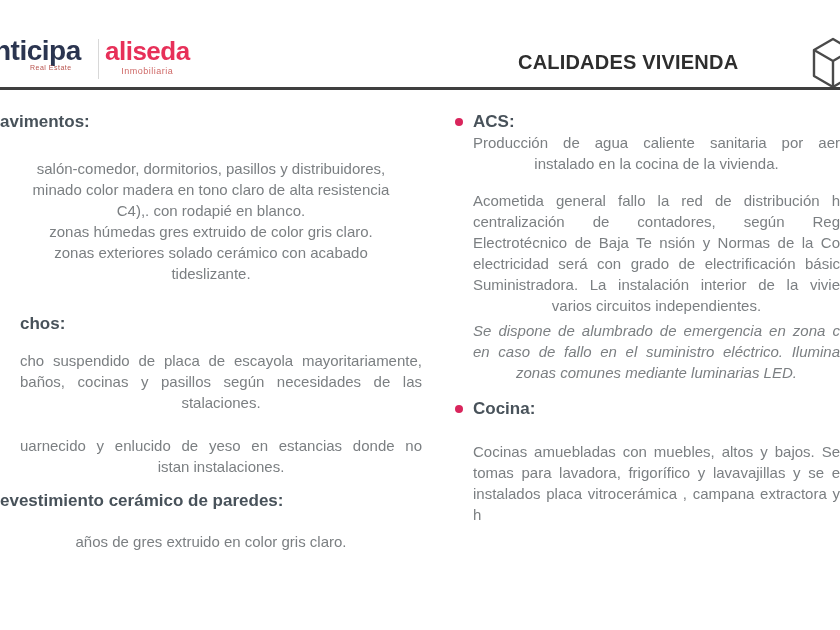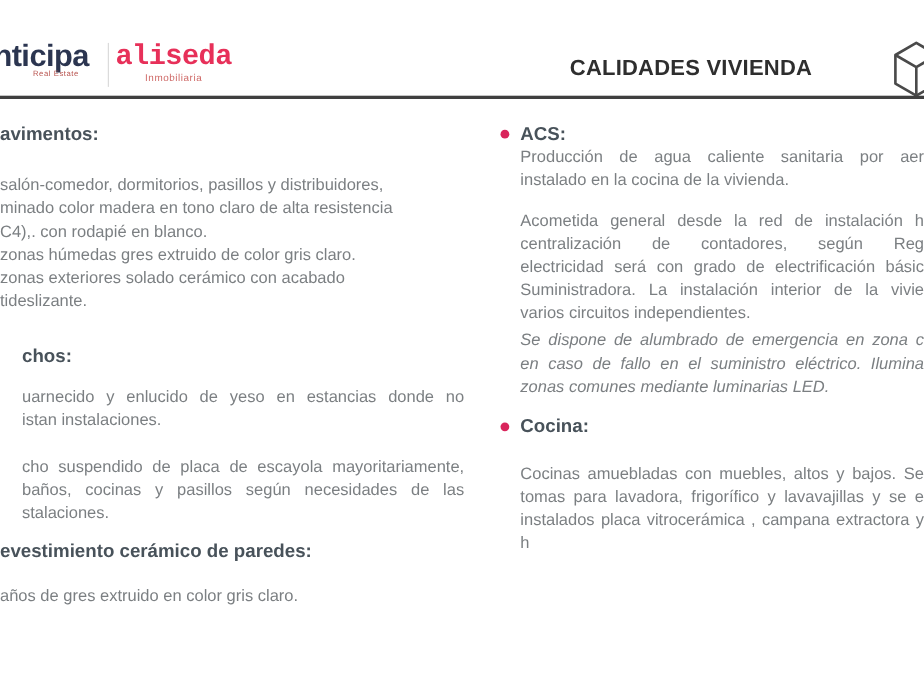--- a/index.html
+++ b/index.html
@@ -7,35 +7,35 @@
     width:840px;height:630px;overflow:hidden;position:relative;
     background:#ffffff;
     font-family:"Liberation Sans","DejaVu Sans",sans-serif;
   }
   
   .logo-anticipa{position:absolute;left:-6px;top:36px;color:var(--anticipa-navy);}
   .anticipa-text{font-size:28px;font-weight:bold;letter-spacing:-0.5px;line-height:30px;display:block;}
   .anticipa-tag{display:block;font-size:7px;color:var(--anticipa-tagline-red);margin:-2px 0 0 36px;letter-spacing:0.5px;}
   .logo-divider{position:absolute;left:98px;top:39px;width:1px;height:40px;background:#d8d8d8;}
   .logo-aliseda{position:absolute;left:105px;top:36px;}
-  .aliseda-text{font-size:26px;font-weight:bold;color:var(--aliseda-pink);letter-spacing:-0.5px;line-height:30px;display:block;font-family:Liberation Mono, monospace;}
+  .aliseda-text{font-size:26px;font-weight:bold;color:var(--aliseda-pink);letter-spacing:-0.5px;line-height:30px;display:block;}
   .aliseda-sub{display:block;font-size:9px;color:var(--aliseda-sub-red);text-align:center;margin-top:0px;letter-spacing:0.5px;}
   .doc-title{position:absolute;left:518px;top:51px;font-size:20px;font-weight:bold;
     color:var(--title-text);letter-spacing:0.2px;white-space:nowrap;}
   .house-icon{position:absolute;left:812px;top:36px;}
   .rule{position:absolute;left:0;top:87px;width:840px;height:3px;background:var(--rule);}
   
   .col{position:absolute;top:112px;}
   .col-left{left:0;width:422px;}
   .col-right{left:455px;width:385px;}
   .sec-h{font-size:17px;font-weight:bold;color:var(--heading-text);line-height:20px;display:flex;align-items:center;text-align:right;}
   .bullet{width:8px;height:8px;border-radius:50%;background:var(--accent-pink);margin-right:10px;flex:0 0 auto;}
   .col-right .para{padding-left:18px;}
   .para{margin:0;}
-  .line{font-size:15px;line-height:21px;color:var(--body-text);white-space:nowrap;text-align:left;}
+  .line{font-size:15px;line-height:21px;color:var(--body-text);white-space:nowrap;text-align:center;}
   .line.j{white-space:normal;text-align:justify;text-align-last:justify;}
   
   .sec-pavimentos .para{margin-top:26px;}
   .sec-techos{margin-top:30px;padding-left:20px;}
   .sec-techos .para{margin-top:16px;}
   .sec-techos .para + .para{margin-top:22px;}
   .sec-revestimiento{margin-top:14px;}
   .sec-revestimiento .para{margin-top:20px;}
   .sec-acs .para{}
   .sec-electricidad{margin-top:16px;}
@@ -78,27 +78,27 @@
         <div class="line">zonas húmedas gres extruido de color gris claro.</div>
         <div class="line">zonas exteriores solado cerámico con acabado</div>
         <div class="line">tideslizante.</div>
       </div>
     </div>
     <div class="sec sec-techos">
       <div class="sec-h">
         <span>chos:</span>
       </div>
       <div class="para">
-        <div class="line j">uarnecido y enlucido de yeso en estancias donde no</div>
-        <div class="line">istan instalaciones.</div>
-      </div>
-      <div class="para">
         <div class="line j">cho suspendido de placa de escayola mayoritariamente,</div>
         <div class="line j">baños, cocinas y pasillos según necesidades de las</div>
         <div class="line">stalaciones.</div>
+      </div>
+      <div class="para">
+        <div class="line j">uarnecido y enlucido de yeso en estancias donde no</div>
+        <div class="line">istan instalaciones.</div>
       </div>
     </div>
     <div class="sec sec-revestimiento">
       <div class="sec-h">
         <span>evestimiento cerámico de paredes:</span>
       </div>
       <div class="para">
         <div class="line">años de gres extruido en color gris claro.</div>
       </div>
     </div>
@@ -109,22 +109,23 @@
         <span class="bullet"></span>
         <span>ACS:</span>
       </div>
       <div class="para">
         <div class="line j">Producción de agua caliente sanitaria por aer</div>
         <div class="line">instalado en la cocina de la vivienda.</div>
       </div>
     </div>
     <div class="sec sec-electricidad">
       <div class="para">
-        <div class="line j">Acometida general desde la red de instalación h</div>
+        <div class="line j">Acometida general fallo la red de distribución h</div>
         <div class="line j">centralización de contadores, según Reg</div>
+        <div class="line j">Electrotécnico de Baja Te nsión y Normas de la Co</div>
         <div class="line j">electricidad será con grado de electrificación básic</div>
         <div class="line j">Suministradora. La instalación interior de la vivie</div>
         <div class="line">varios circuitos independientes.</div>
       </div>
       <div class="para">
         <div class="line j">Se dispone de alumbrado de emergencia en zona c</div>
         <div class="line j">en caso de fallo en el suministro eléctrico. Ilumina</div>
         <div class="line">zonas comunes mediante luminarias LED.</div>
       </div>
     </div>

